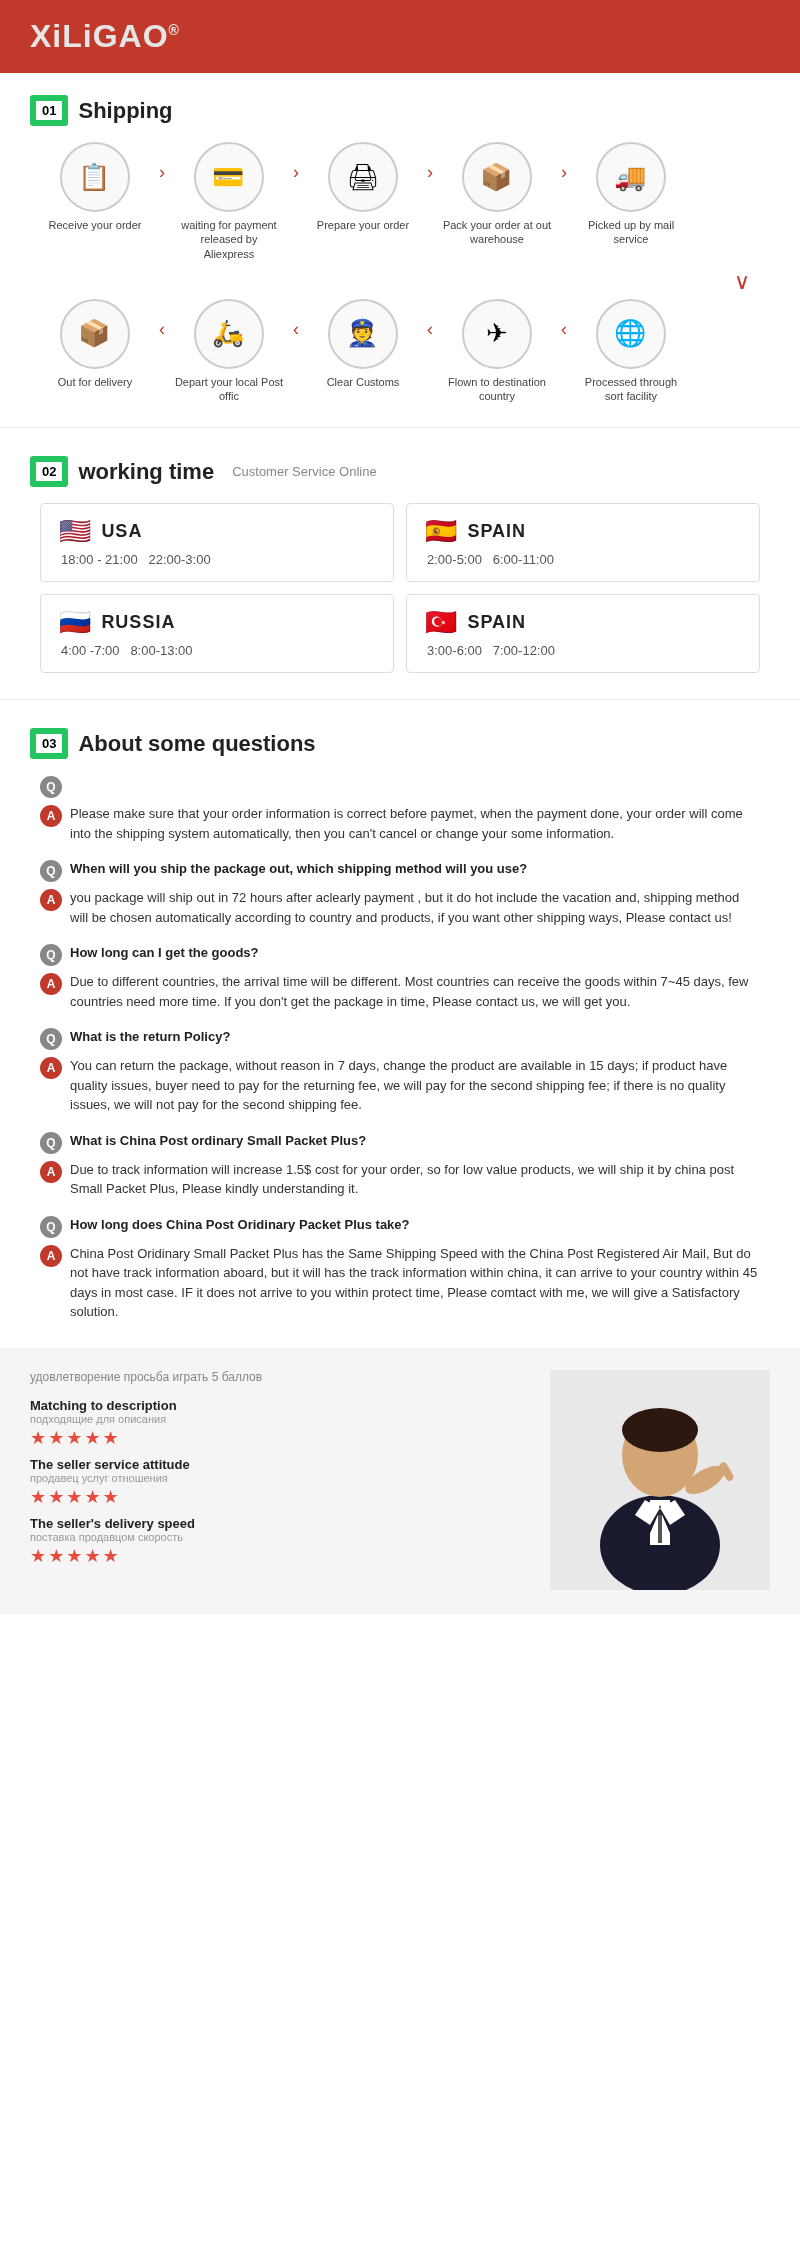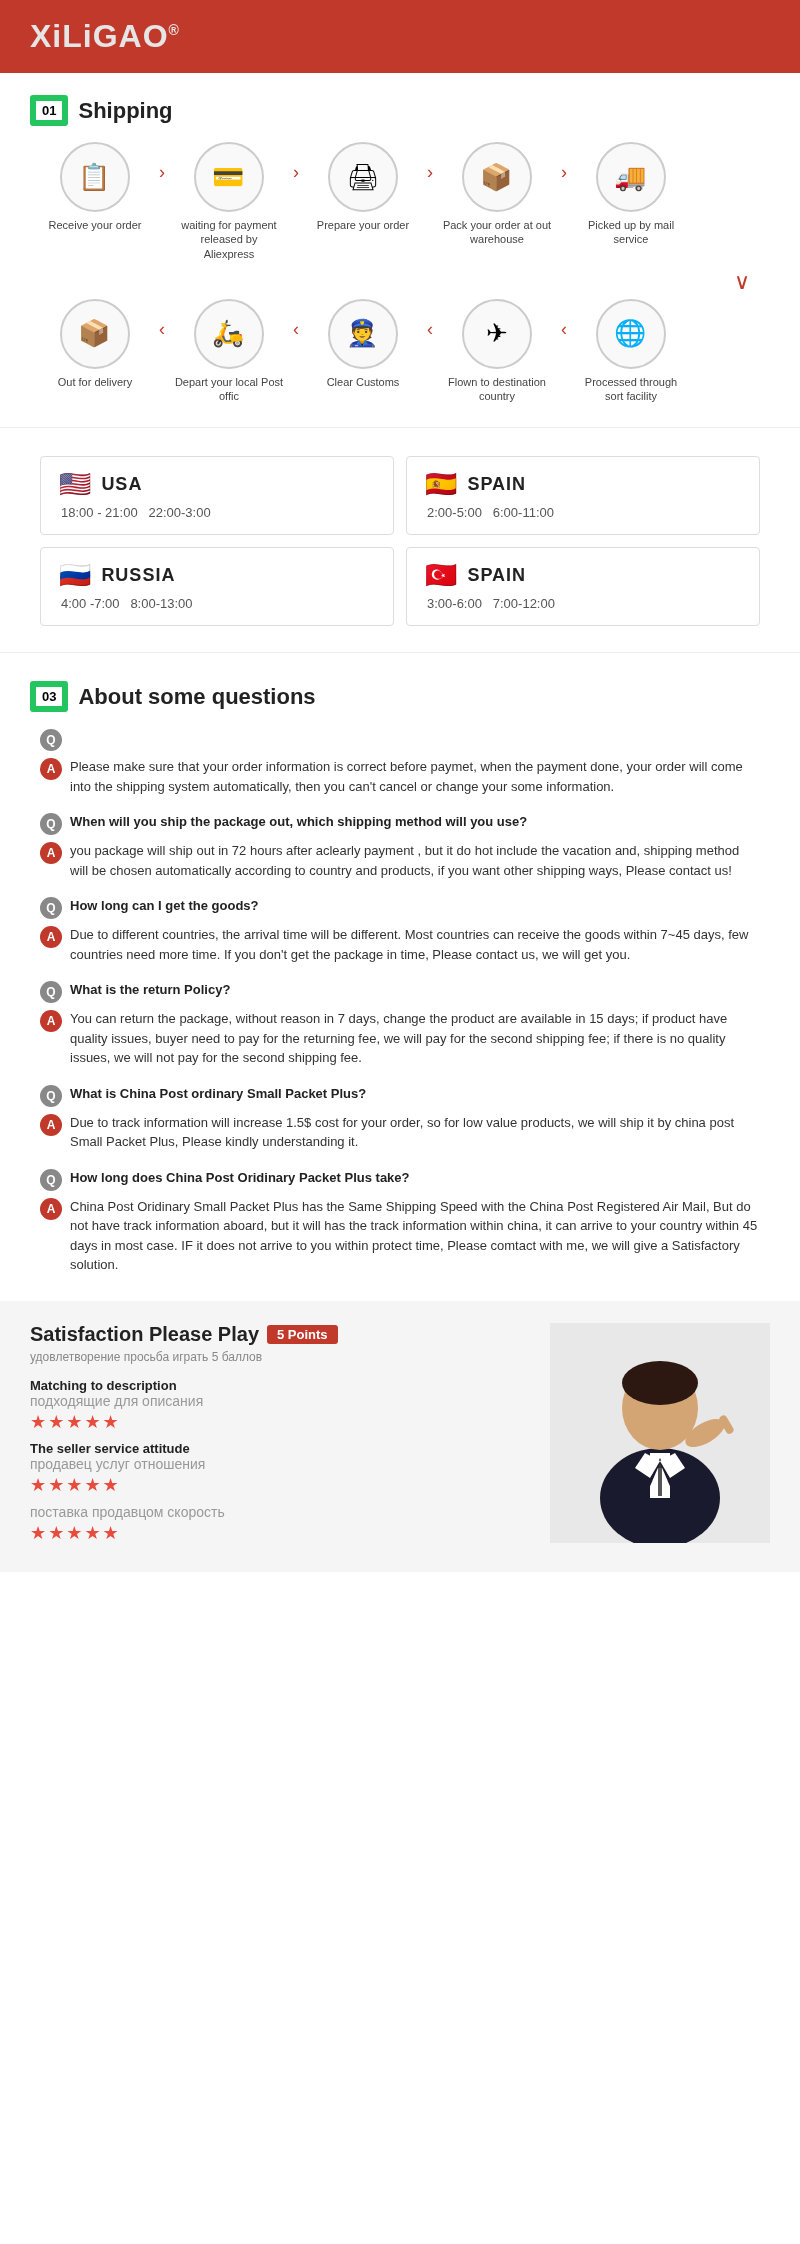--- a/index.html
+++ b/index.html
@@ -228,21 +228,21 @@
     }
     .rating-item {
       margin-bottom: 8px;
     }
     .rating-label {
       font-size: 13px;
       font-weight: bold;
       color: #222;
     }
     .rating-sublabel {
-      font-size: 14px;
+      font-size: 11px;
       color: #999;
       margin-bottom: 2px;
     }
     .stars {
       color: #e74c3c;
       font-size: 18px;
       letter-spacing: 2px;
     }
     .satisfaction-right {
       width: 220px;
@@ -335,20 +335,25 @@
     <div class="step-item">
       <div class="step-icon">🌐</div>
       <span class="step-label">Processed through sort facility</span>
     </div>
   </div>
 </div>
 
 <hr class="divider">
 
 <div class="section">
+  <div class="section-title">
+    <span class="section-num">02</span>
+    <span class="section-label">working time</span>
+    <span class="section-sublabel">Customer Service Online</span>
+  </div>
 
   <div class="working-time-grid">
 
     <div class="country-card">
       <div class="country-name-row">
         <span class="flag-icon">🇺🇸</span>
         <span class="country-name">USA</span>
       </div>
       <div class="country-hours">18:00 - 21:00 &nbsp; 22:00-3:00</div>
     </div>
@@ -448,39 +453,36 @@
     </div>
     <div class="faq-a">
       <div class="faq-badge">A</div>
       <span class="faq-text">China Post Oridinary Small Packet Plus has the Same Shipping Speed with the China Post Registered Air Mail, But do not have track information aboard, but it will has the track information within china, it can arrive to your country within 45 days in most case. IF it does not arrive to you within protect time, Please comtact with me, we will give a Satisfactory solution.</span>
     </div>
   </div>
 </div>
 
 <div class="satisfaction-section">
   <div class="satisfaction-left">
-    <div class="satisfaction-title">
-      <span>Satisfaction Please Play</span>
-      <span class="points-badge">5 Points</span>
-    </div>
     <div class="satisfaction-sub">удовлетворение просьба играть 5 баллов</div>
 
     <div class="rating-item">
       <div class="rating-label">Matching to description</div>
       <div class="rating-sublabel">подходящие для описания</div>
       <div class="stars">★★★★★</div>
     </div>
 
     <div class="rating-item">
       <div class="rating-label">The seller service attitude</div>
       <div class="rating-sublabel">продавец услуг отношения</div>
       <div class="stars">★★★★★</div>
     </div>
 
     <div class="rating-item">
+      <div class="rating-label">The seller's delivery speed</div>
       <div class="rating-sublabel">поставка продавцом скорость</div>
       <div class="stars">★★★★★</div>
     </div>
   </div>
 
   <div class="satisfaction-right">
     
     <svg width="220" height="220" viewBox="0 0 220 220" xmlns="http://www.w3.org/2000/svg">
 
       <rect width="220" height="220" fill="#e8e8e8"></rect>

